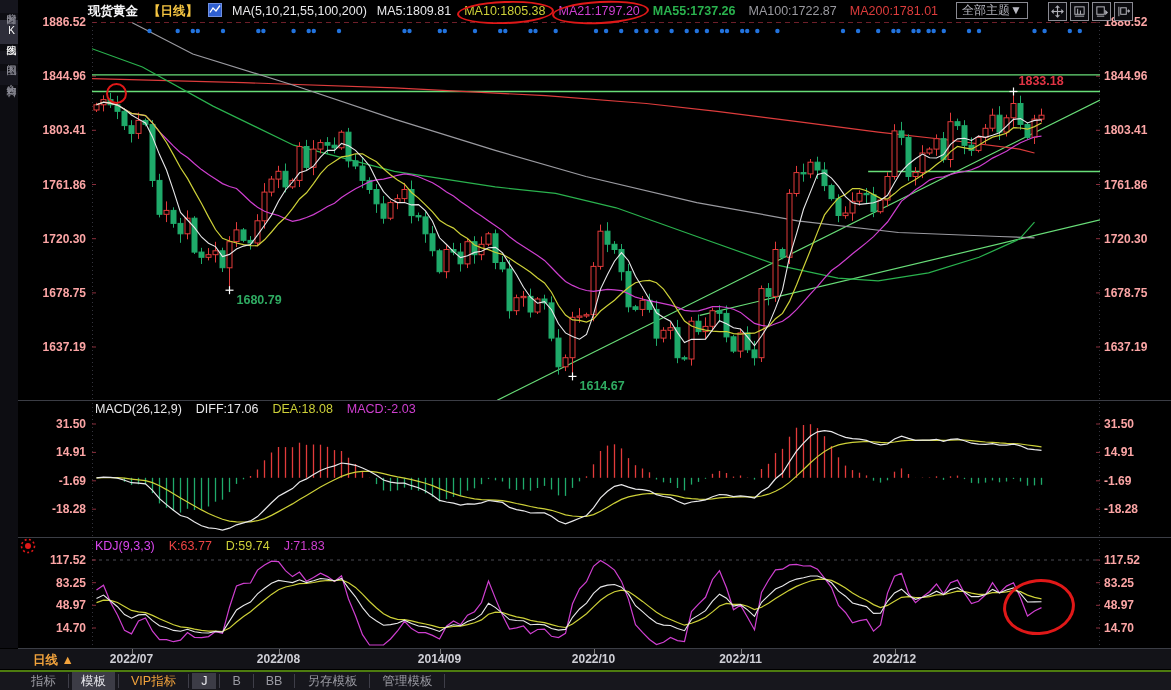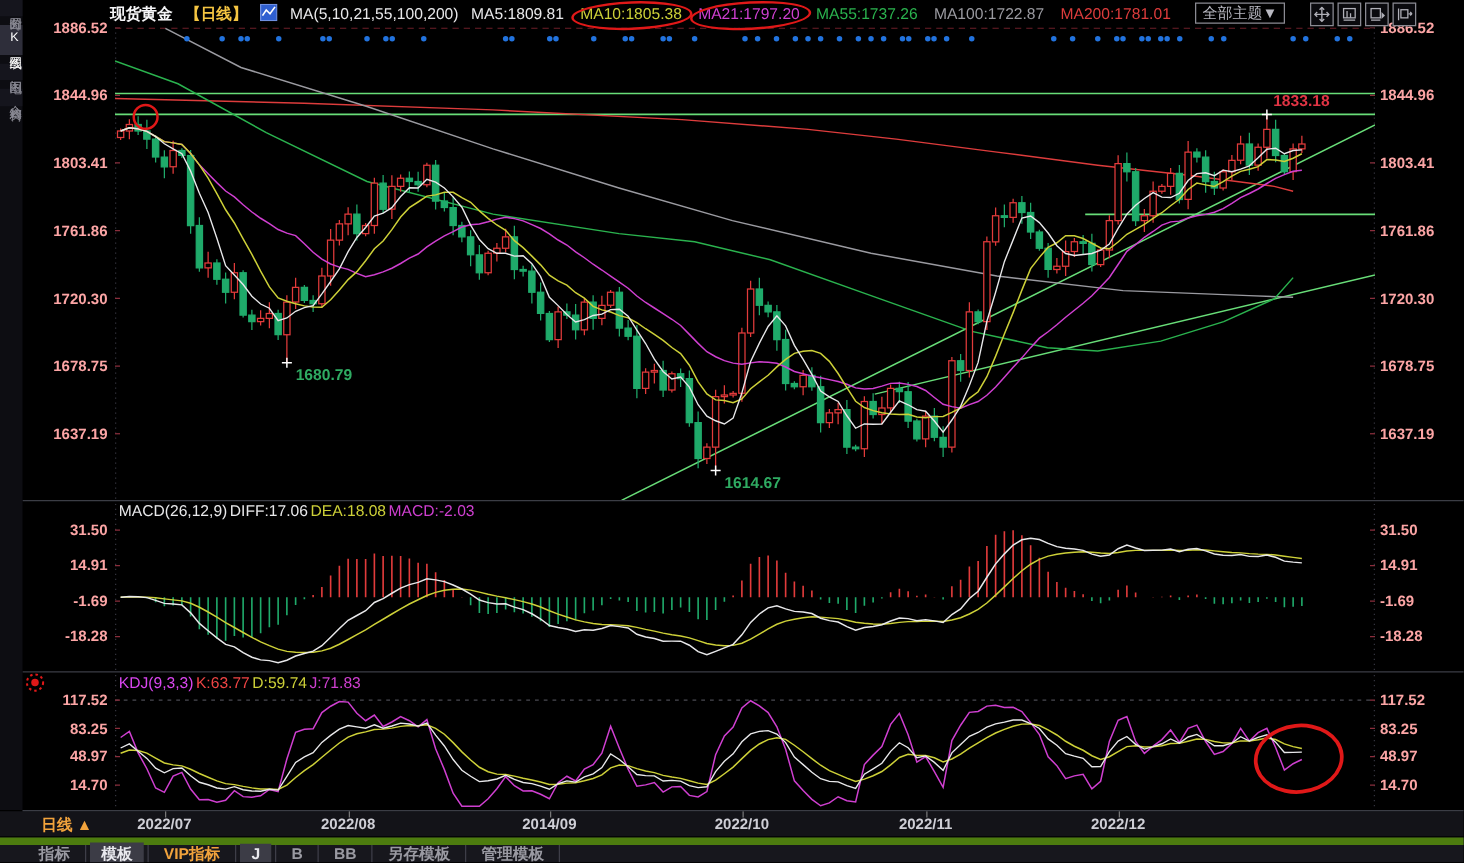--- a/index.html
+++ b/index.html
@@ -22,32 +22,32 @@
   #sidebar{position:absolute;left:0;top:0;width:18px;height:648px;background:#0d0d12;z-index:5;}
   .side-tab{writing-mode:vertical-rl;text-orientation:upright;width:18px;margin:0;padding:5px 0;
             font-size:10px;letter-spacing:1px;text-align:center;color:#8a8a94;background:#15151d;
             margin-bottom:7px;cursor:pointer;}
   .side-tab.active{background:#2e2e3a;color:#ffffff;}
   
   .axl,.axr{position:absolute;font-size:12px;font-weight:bold;color:#fca5a5;z-index:4;}
   .axl{left:24px;width:62px;text-align:right;}
   .axr{left:1104px;width:64px;text-align:left;}
   
-  .ind-row{position:absolute;left:95px;display:flex;gap:2px;font-size:12.5px;z-index:5;white-space:nowrap;}
+  .ind-row{position:absolute;left:95px;display:flex;gap:14px;font-size:12.5px;z-index:5;white-space:nowrap;}
   
   .hdiv{position:absolute;left:18px;width:1153px;height:1px;background:#3b3d45;z-index:3;}
   
   #datebar{position:absolute;left:0;top:649px;width:1171px;height:20px;background:#131318;z-index:2;}
   #period-label{position:absolute;left:33px;top:3px;color:#f2a33c;font-size:12.5px;font-weight:bold;cursor:pointer;}
   .date-label{position:absolute;top:3px;width:64px;text-align:center;color:#cfcfd6;font-size:12px;font-weight:600;}
   .date-tick{position:absolute;top:0;width:1px;height:5px;background:#777;}
   
   #tabbar{position:absolute;left:0;top:670px;width:1171px;height:20px;background:#17171d;
           display:flex;align-items:center;padding-left:22px;box-sizing:border-box;z-index:2;
-          border-top:6px solid #4d7c0f;font-weight:bold;}
+          border-top:2px solid #4d7c0f;}
   .btab{font-size:12.5px;color:#9a9aa2;padding:1px 9px;cursor:pointer;white-space:nowrap;}
   .btab.active{background:#3c3c46;color:#e9e9ee;}
   .btab.accent{color:#f2a33c;}
   .tsep{width:1px;height:14px;background:#3e3e48;margin:0 3px;}
   
   svg.panel{position:absolute;left:92px;z-index:1;}
   svg text{font-family:"Liberation Sans","DejaVu Sans",sans-serif;}
   
   .redring{position:absolute;border:2px solid #e01818;border-radius:50%;z-index:8;}
   #sun-icon{position:absolute;left:19px;top:537px;z-index:5;}
@@ -62,21 +62,21 @@
     <span class="period">【日线】</span>
     <span id="charttype-icon"><svg width="14" height="14" viewBox="0 0 14 14">
           <rect x="0.5" y="0.5" width="13" height="13" fill="#2f5fd0" stroke="#6f8fe0"></rect>
           <polyline points="2,9.5 5,5 8,8 12,2.5" fill="none" stroke="#fff" stroke-width="1.3"></polyline>
         </svg></span>
     <span class="masettings">MA(5,10,21,55,100,200)</span>
     <span id="ma-values">
         <span style="color: rgb(232, 232, 234);">MA5:1809.81</span>
         <span style="color: rgb(205, 208, 56); text-align: center;">MA10:1805.38</span>
         <span style="color: rgb(207, 63, 208);">MA21:1797.20</span>
-        <span style="color: rgb(42, 178, 78);">MA55:1737.26</span>
+        <span style="color: rgb(42, 178, 78); font-weight: bold;">MA55:1737.26</span>
         <span style="color: rgb(154, 154, 160);">MA100:1722.87</span>
         <span style="color: rgb(221, 60, 60);">MA200:1781.01</span>
       </span>
   </div>
   <div id="theme-btn">全部主题▼</div>
   <div id="icon-btns">
       <div class="icon-btn">
         <svg width="13" height="13" viewBox="0 0 14 14">
           <g stroke="#b0b0b8" stroke-width="1.2" fill="none">
             <line x1="7" y1="1" x2="7" y2="13"></line>

